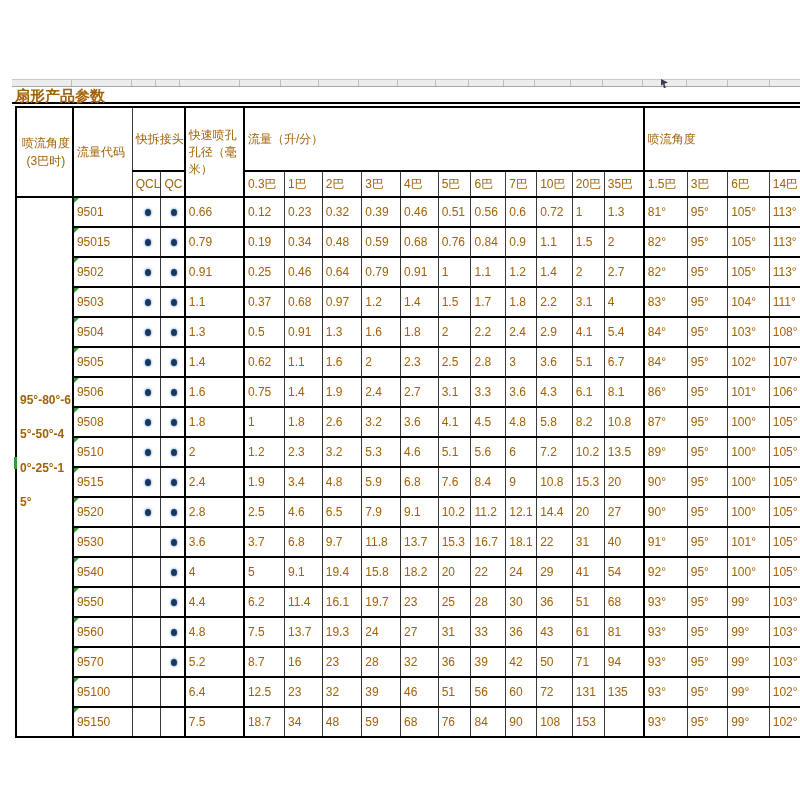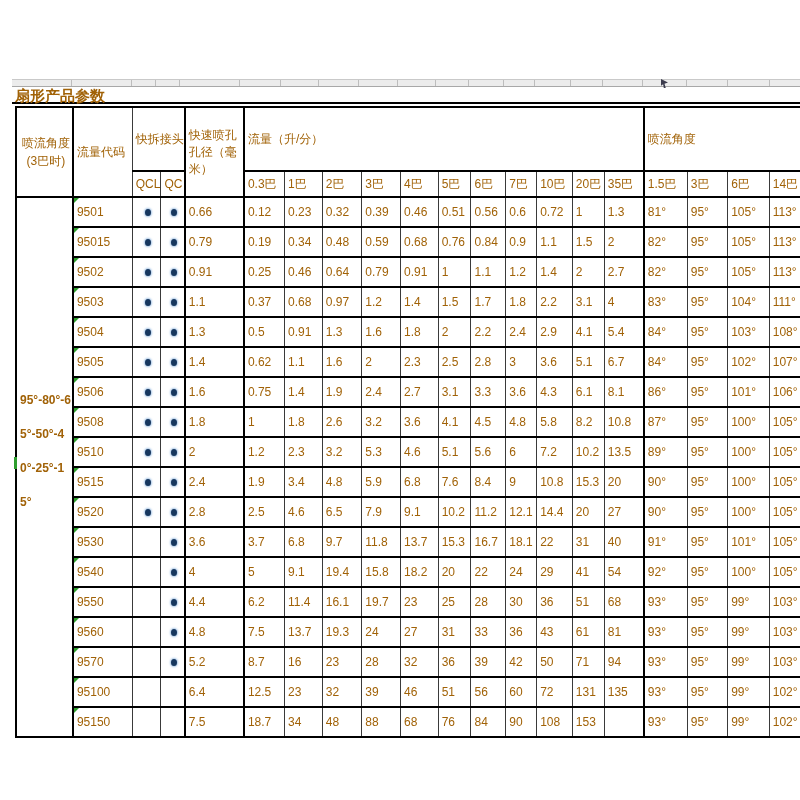--- a/index.html
+++ b/index.html
@@ -490,21 +490,21 @@
           <td class="thickR">102°</td>
         </tr>
         <tr class="data">
           <td class="codeCell thickL">95150<span class="tri"></span></td>
           <td class="centerTxt"></td>
           <td class="centerTxt"></td>
           <td class="thickL">7.5</td>
           <td class="thickL">18.7</td>
           <td>34</td>
           <td>48</td>
-          <td>88</td>
+          <td>59</td>
           <td>68</td>
           <td>76</td>
           <td>84</td>
           <td>90</td>
           <td>108</td>
           <td>153</td>
           <td></td>
           <td class="thickL">93°</td>
           <td>95°</td>
           <td>99°</td>

